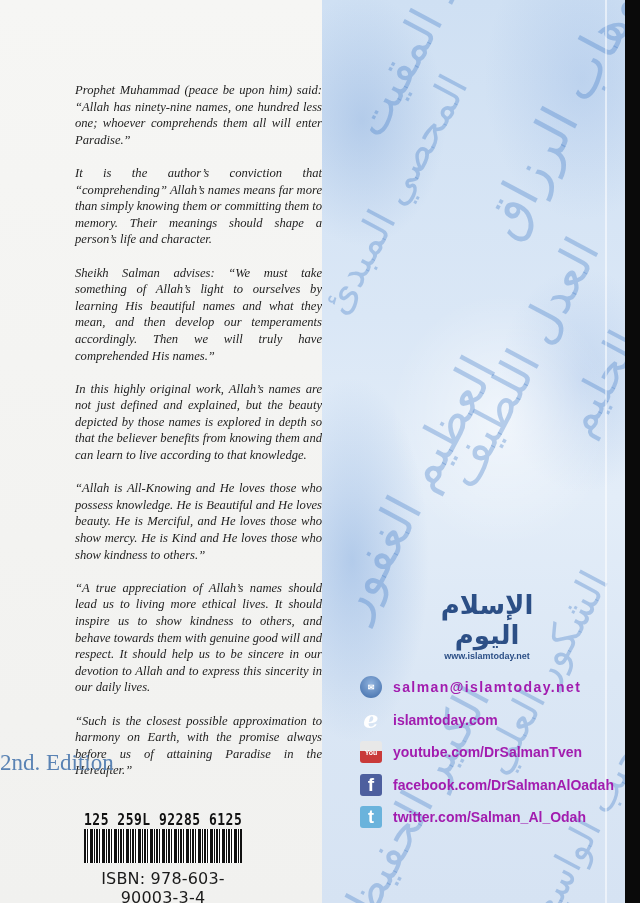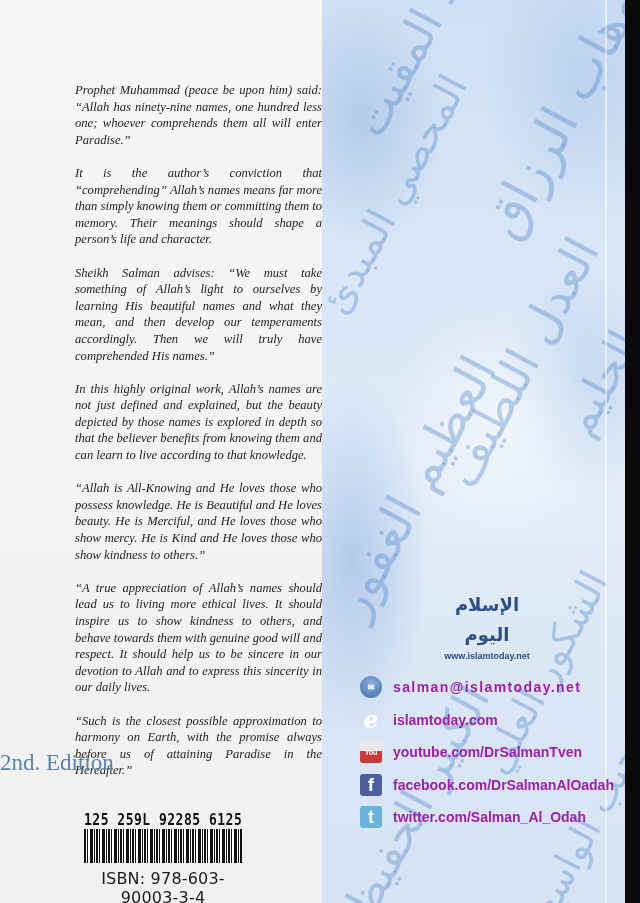--- a/index.html
+++ b/index.html
@@ -66,21 +66,21 @@
     background: rgba(255,255,255,0.55);
   }
   .edge {
     position: absolute; left: 625px; top: 0; width: 15px; height: 903px; background: #0a0a0a;
   }
 
   .logo {
     position: absolute; left: 437px; top: 590px; width: 100px; text-align: center;
   }
   .logo-ar {
-    font-family: "DejaVu Sans", sans-serif; font-weight: bold; font-size: 18px;
+    font-family: "DejaVu Sans", sans-serif; font-weight: bold; font-size: 26px;
     color: #2c4f86; line-height: 30px; direction: rtl;
   }
   .logo-url {
     font-family: "Liberation Sans", sans-serif; font-weight: bold; font-size: 9px;
     color: #2c4f86; margin-top: 1px;
   }
 
   .contacts { position: absolute; left: 360px; top: 672px; }
   .contact {
     display: flex; align-items: center; height: 30px; margin-bottom: 2.5px;

